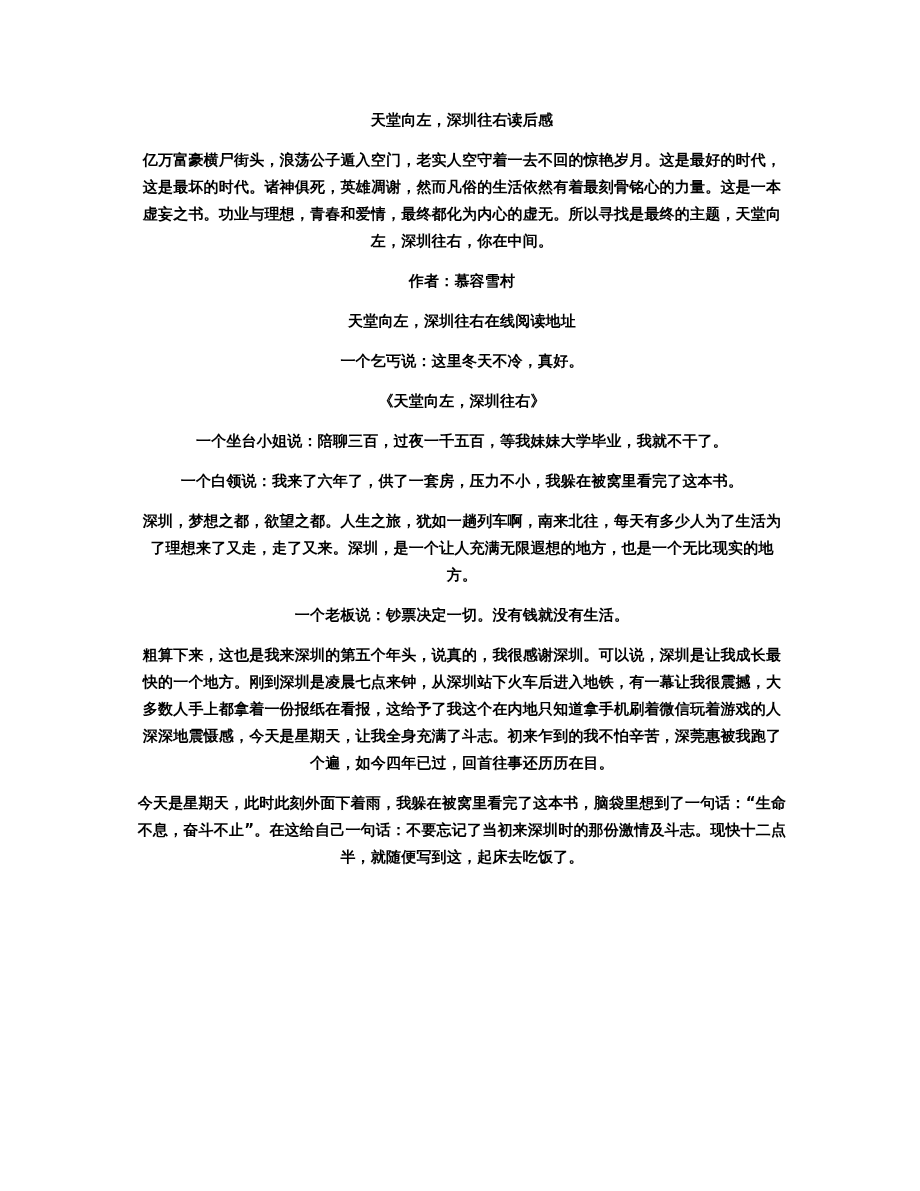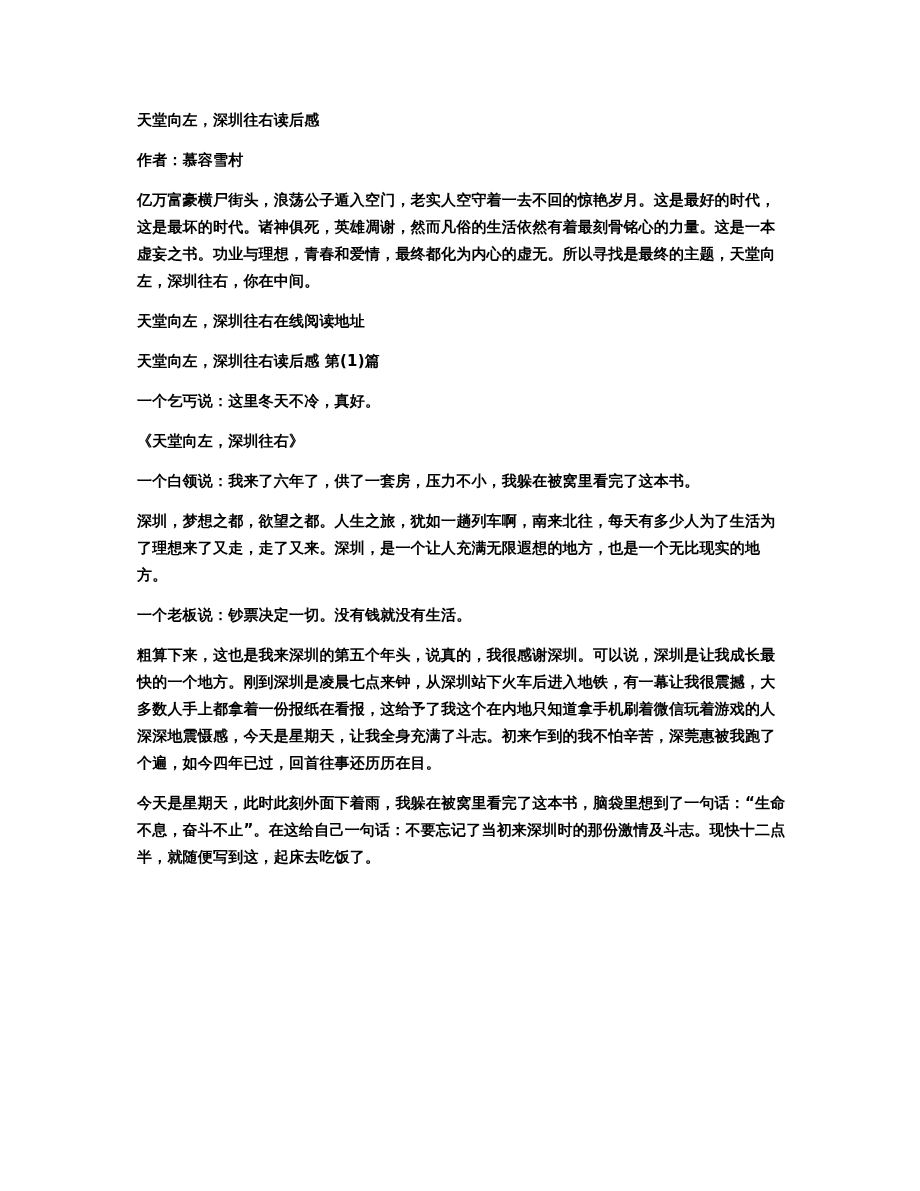--- a/index.html
+++ b/index.html
@@ -1,31 +1,31 @@
 <!DOCTYPE html>
 <html><head>
 <meta charset="utf-8">
 <style>
   html, body { margin: 0; padding: 0; background: #ffffff; }
   body { width: 920px; height: 1191px; position: relative; overflow: hidden;
          font-family: "DejaVu Sans", "Liberation Sans", sans-serif; color: #000; }
   .page { position: absolute; left: 137px; top: 107px; width: 650px; }
   .p { margin: 0 0 13px 0; font-size: 15px; line-height: 27px; font-weight: bold;
-       letter-spacing: 0.2px; word-break: break-all; }
+       letter-spacing: 0.2px; word-break: break-all; text-align: center; }
   .p.single { margin-bottom: 13px; }
 </style>
 </head>
 <body>
 
 <div class="page">
   <p class="p single">天堂向左，深圳往右读后感</p>
+  <p class="p">亿万富豪横尸街头，浪荡公子遁入空门，老实人空守着一去不回的惊艳岁月。这是最好的时代，这是最坏的时代。诸神俱死，英雄凋谢，然而凡俗的生活依然有着最刻骨铭心的力量。这是一本虚妄之书。功业与理想，青春和爱情，最终都化为内心的虚无。所以寻找是最终的主题，天堂向左，深圳往右，你在中间。</p>
   <p class="p single">作者：慕容雪村</p>
-  <p class="p">亿万富豪横尸街头，浪荡公子遁入空门，老实人空守着一去不回的惊艳岁月。这是最好的时代，这是最坏的时代。诸神俱死，英雄凋谢，然而凡俗的生活依然有着最刻骨铭心的力量。这是一本虚妄之书。功业与理想，青春和爱情，最终都化为内心的虚无。所以寻找是最终的主题，天堂向左，深圳往右，你在中间。</p>
   <p class="p single">天堂向左，深圳往右在线阅读地址</p>
-  <p class="p single">天堂向左，深圳往右读后感 第(1)篇</p>
   <p class="p single">一个乞丐说：这里冬天不冷，真好。</p>
   <p class="p single">《天堂向左，深圳往右》</p>
+  <p class="p single">一个坐台小姐说：陪聊三百，过夜一千五百，等我妹妹大学毕业，我就不干了。</p>
   <p class="p single">一个白领说：我来了六年了，供了一套房，压力不小，我躲在被窝里看完了这本书。</p>
   <p class="p">深圳，梦想之都，欲望之都。人生之旅，犹如一趟列车啊，南来北往，每天有多少人为了生活为了理想来了又走，走了又来。深圳，是一个让人充满无限遐想的地方，也是一个无比现实的地方。</p>
   <p class="p single">一个老板说：钞票决定一切。没有钱就没有生活。</p>
   <p class="p">粗算下来，这也是我来深圳的第五个年头，说真的，我很感谢深圳。可以说，深圳是让我成长最快的一个地方。刚到深圳是凌晨七点来钟，从深圳站下火车后进入地铁，有一幕让我很震撼，大多数人手上都拿着一份报纸在看报，这给予了我这个在内地只知道拿手机刷着微信玩着游戏的人深深地震慑感，今天是星期天，让我全身充满了斗志。初来乍到的我不怕辛苦，深莞惠被我跑了个遍，如今四年已过，回首往事还历历在目。</p>
   <p class="p">今天是星期天，此时此刻外面下着雨，我躲在被窝里看完了这本书，脑袋里想到了一句话：“生命不息，奋斗不止”。在这给自己一句话：不要忘记了当初来深圳时的那份激情及斗志。现快十二点半，就随便写到这，起床去吃饭了。</p>
 </div>
 
 </body></html>

